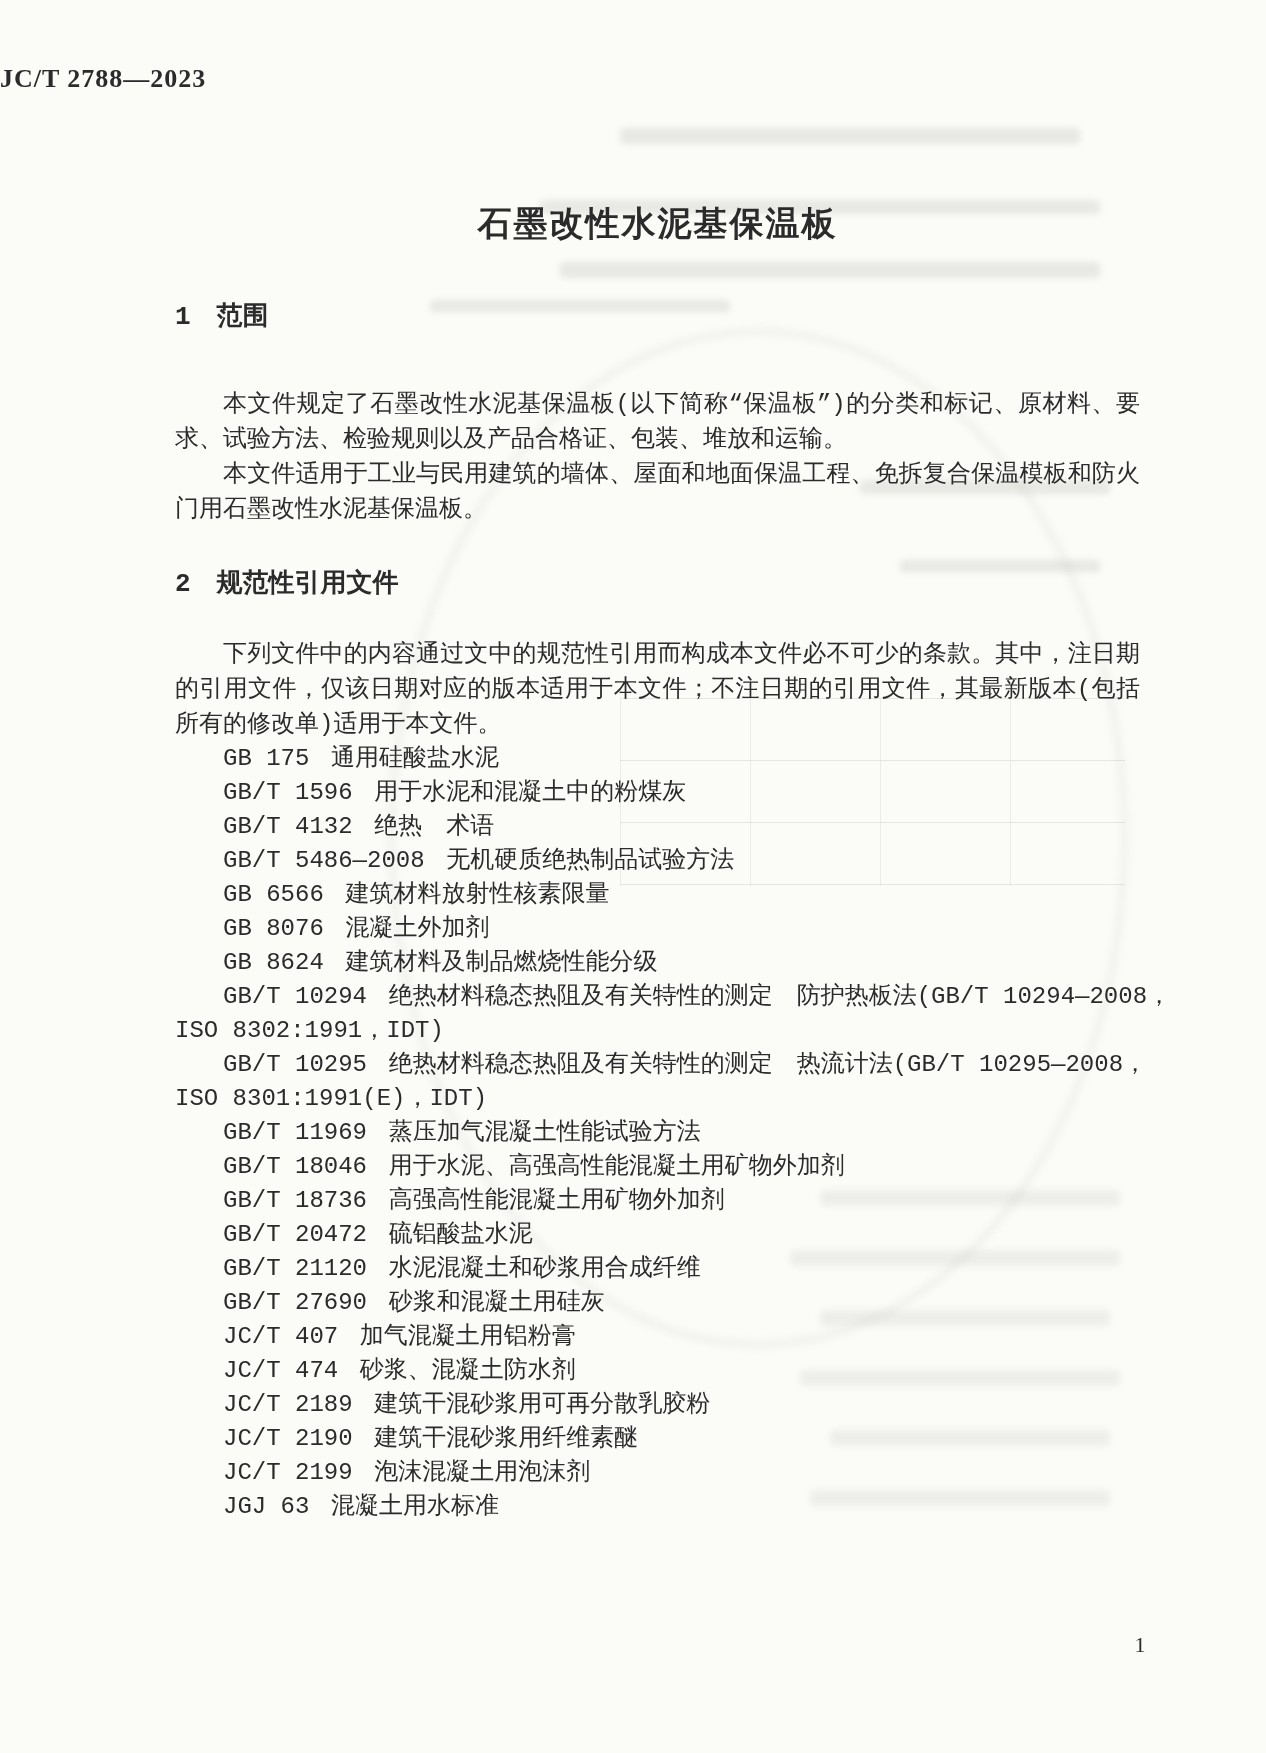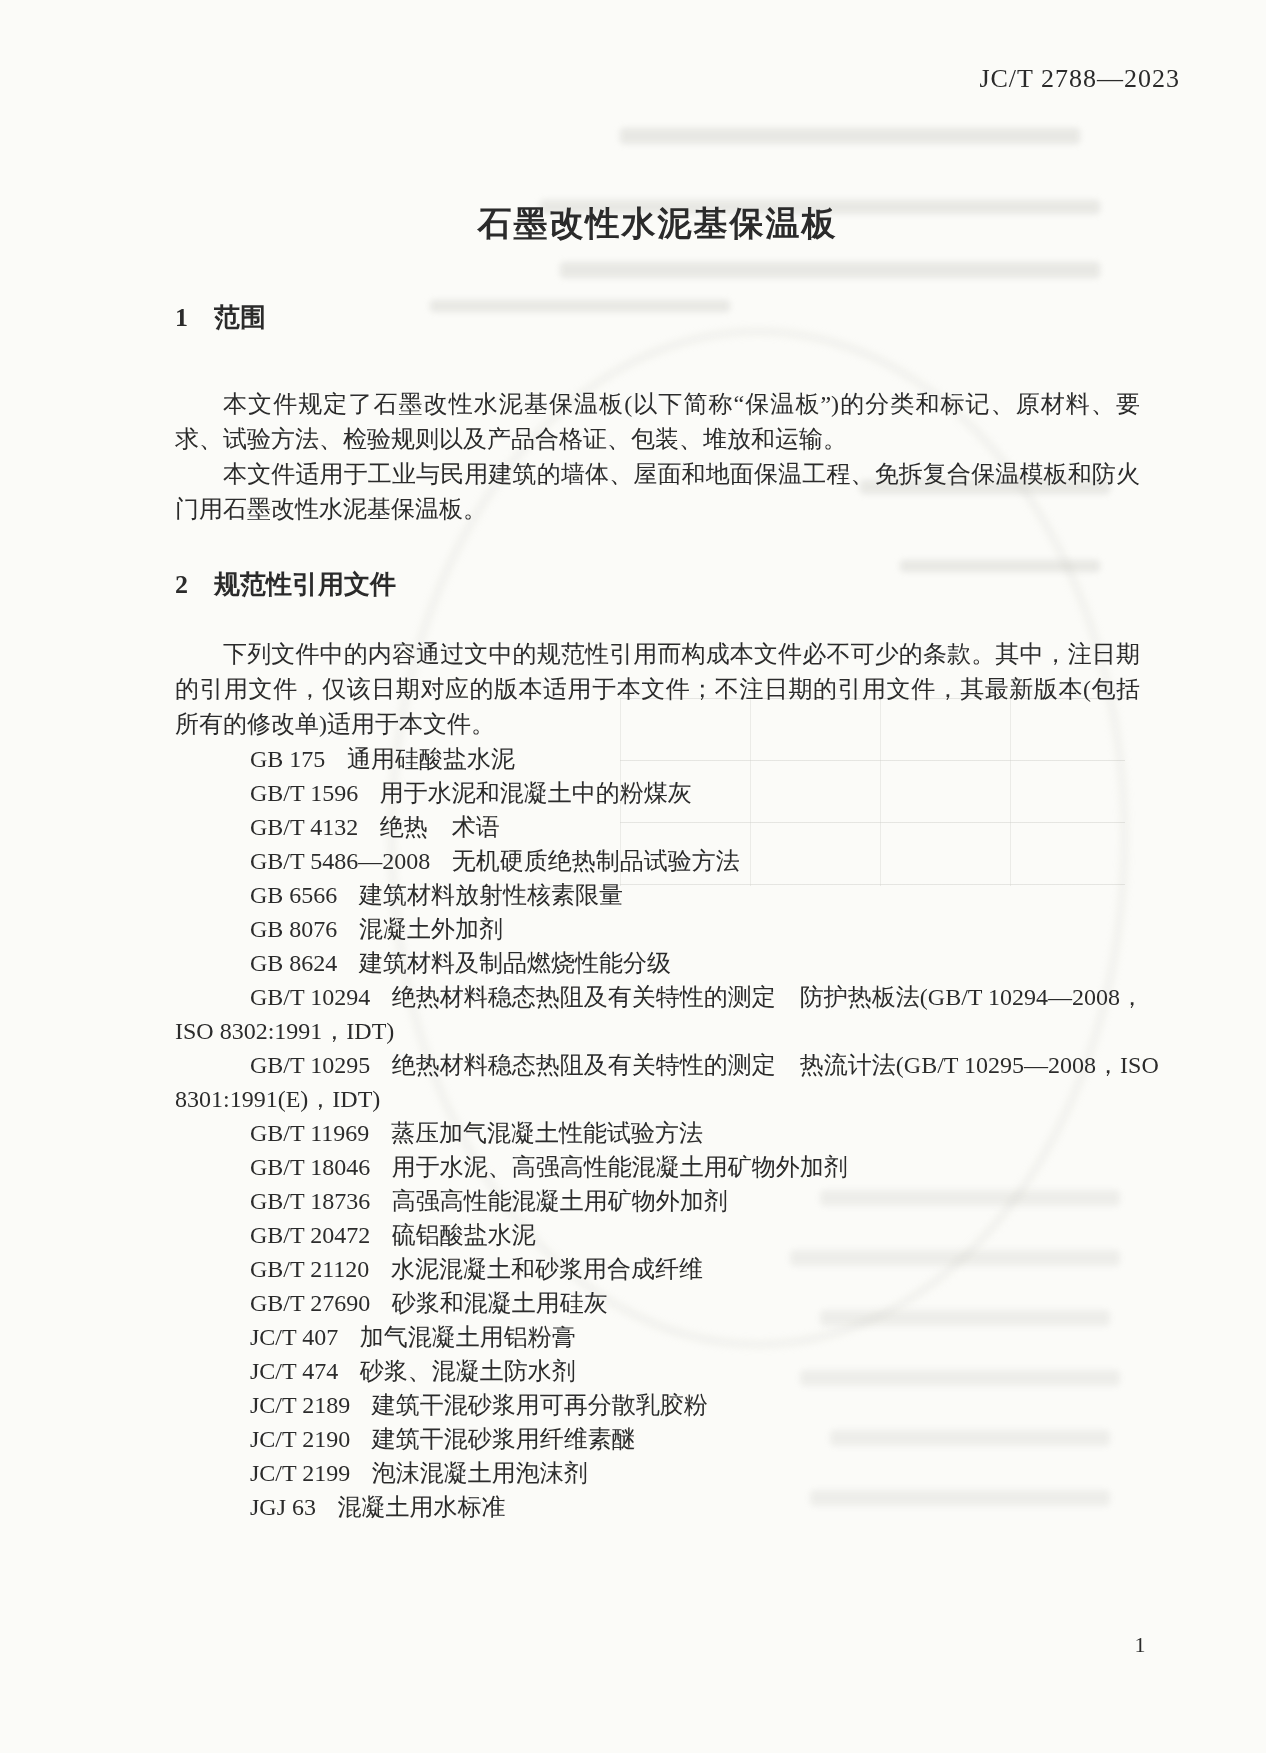--- a/index.html
+++ b/index.html
@@ -33,47 +33,48 @@
     left:620px; top:698px; width:505px; height:188px;
     opacity:0.5; filter:blur(0.6px);
     background-image:
       repeating-linear-gradient(to bottom, rgba(172,172,165,0.55) 0 1px, transparent 1px 62px),
       repeating-linear-gradient(to right, rgba(172,172,165,0.40) 0 1px, transparent 1px 130px);
   }
 
   
   .doc-number {
     position:absolute; top:64px; left:0; width:1180px;
-    text-align:right;
-    font-size:26px; font-weight:normal; letter-spacing:1px;
+    text-align:left;
+    font-size:26px; font-weight:bold; letter-spacing:1px;
     z-index:2;
   }
   .doc-title {
     position:absolute; top:178px; left:175px; width:965px;
     text-align:center;
     font-size:34px; font-weight:bold; letter-spacing:2px;
     z-index:2;
   }
   .content {
     position:absolute; top:300px; left:175px; width:965px;
     font-size:24px; line-height:35px;
     z-index:2;
     text-align:justify;
+    font-family:Liberation Mono, monospace;
   }
   .sec-head {
     font-size:26px; font-weight:bold;
     margin:0 0 52px 0;
     text-align:left;
   }
   .sec-head .sec-num { margin-right:1em; }
   .sec2-head { margin-top:40px; margin-bottom:35px; }
   .para { margin:0; text-indent:2em; }
   .refs { width:1005px; line-height:34px; text-align:left; }
   .ref { margin:0; text-indent:2em; }
-  .ref-code { margin-right:0.9em; white-space:pre;margin-left:27px; }
+  .ref-code { margin-right:0.9em; white-space:pre; }
   .page-number {
     position:absolute; top:1632px; left:1100px; width:80px;
     text-align:center; font-size:22px;
     z-index:2;
   }
 </style>
 </head>
 <body>
 
 <div class="page">

